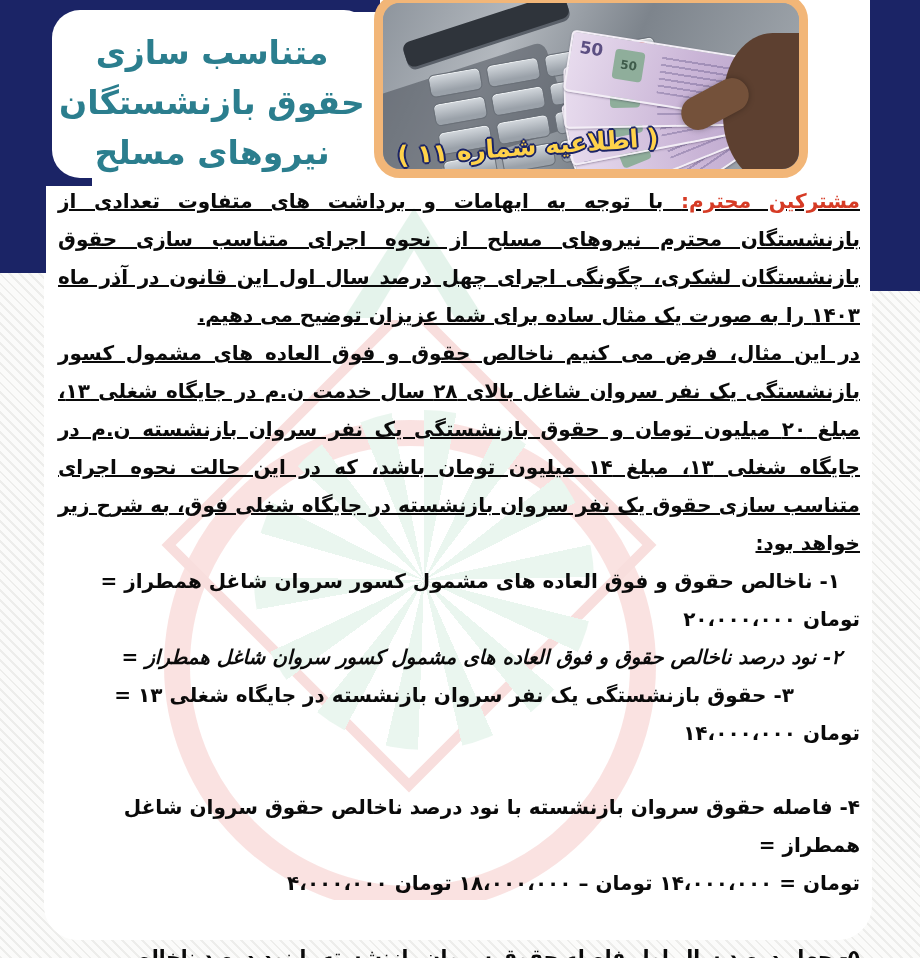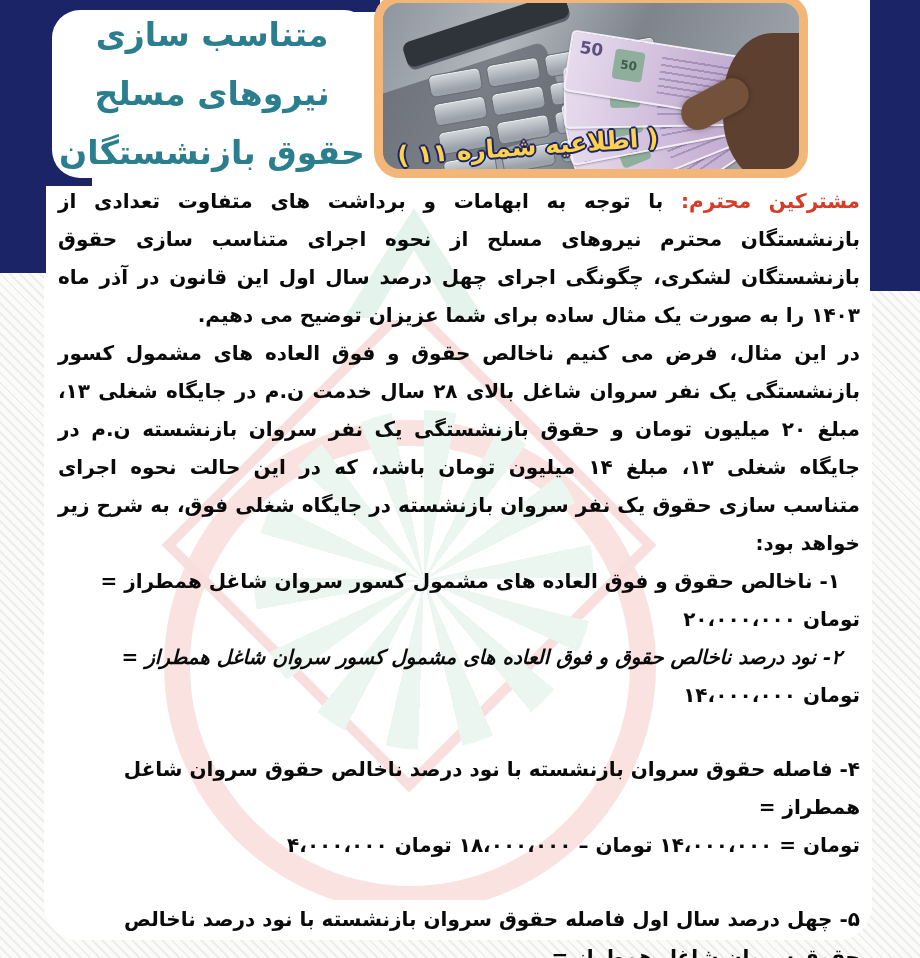--- a/index.html
+++ b/index.html
@@ -19,21 +19,21 @@
   .wm-circle{position:absolute;left:120px;top:240px;width:440px;height:440px;border:26px solid #f6ccca;border-radius:50%;}
   .wm-diamond{position:absolute;left:190px;top:190px;width:330px;height:330px;border:10px solid #f3c4c2;transform:rotate(45deg);}
   .wm-sun{position:absolute;left:210px;top:230px;width:340px;height:340px;border-radius:50%;
     background:repeating-conic-gradient(#d9efe2 0 11deg,rgba(255,255,255,0) 11deg 26deg);}
   .wm-tri{position:absolute;left:300px;top:28px;width:0;height:0;
     border-left:70px solid transparent;border-right:70px solid transparent;border-bottom:110px solid #cfeadb;}
   .wm-tri-in{position:absolute;left:328px;top:70px;width:0;height:0;
     border-left:42px solid transparent;border-right:42px solid transparent;border-bottom:70px solid #ffffff;}
   
   .title-panel{position:absolute;left:52px;top:10px;width:320px;height:168px;background:#ffffff;
-    border-radius:28px;display:flex;flex-direction:column;justify-content:space-between;align-items:center;}
+    border-radius:28px;display:flex;flex-direction:column;justify-content:flex-end;align-items:center;}
   .title-line{color:#2b7e8e;font-weight:bold;font-size:33px;line-height:50px;white-space:nowrap;direction:rtl;}
   
   .photo{position:absolute;left:374px;top:-6px;width:416px;height:166px;background:#9aa1a8;
     border:9px solid #f2b678;border-radius:26px;overflow:hidden;}
   .photo-bg{position:absolute;inset:0;background:linear-gradient(115deg,#8e959d 0%,#b3b8be 28%,#7d848c 55%,#a7adb3 100%);}
   .card-slot{position:absolute;left:18px;top:14px;width:170px;height:26px;background:#2f343b;border-radius:8px;transform:rotate(-18deg);box-shadow:0 3px 0 #5a6069;}
   .dark-band{position:absolute;left:-40px;top:70px;width:220px;height:90px;background:#4a505a;opacity:.55;transform:rotate(-18deg);border-radius:10px;}
   .keypad{position:absolute;left:52px;top:52px;width:230px;height:110px;transform:rotate(-10deg);
     display:grid;grid-template-columns:repeat(4,1fr);grid-template-rows:repeat(4,1fr);gap:6px;}
   .key{background:linear-gradient(180deg,#d4d9de 0%,#9aa1a9 80%);border:1px solid #6a7078;border-radius:6px;box-shadow:inset 0 1px 0 #eef1f3;}
@@ -50,21 +50,21 @@
     background:repeating-linear-gradient(0deg,rgba(92,79,130,.35) 0 2px,rgba(255,255,255,0) 2px 7px);}
   .n1{transform:rotate(-34deg);} .n2{transform:rotate(-22deg);} .n3{transform:rotate(-11deg);}
   .n4{transform:rotate(-1deg);} .n5{transform:rotate(9deg);}
   .hand{position:absolute;right:-34px;top:30px;width:110px;height:150px;background:#5d4030;border-radius:45% 0 0 45%;}
   .thumb{position:absolute;right:48px;top:84px;width:72px;height:34px;background:#74513a;border-radius:18px;transform:rotate(-28deg);box-shadow:0 0 6px rgba(0,0,0,.3);}
   .badge{position:absolute;left:14px;bottom:8px;direction:rtl;color:#ffd24a;font-weight:bold;font-size:25px;
     transform:rotate(-4deg);white-space:nowrap;
     text-shadow:-2px 0 0 #1b2466,2px 0 0 #1b2466,0 -2px 0 #1b2466,0 2px 0 #1b2466,-1px -1px 0 #1b2466,1px 1px 0 #1b2466,-1px 1px 0 #1b2466,1px -1px 0 #1b2466;}
   
   .content{position:absolute;left:14px;top:182px;width:802px;direction:rtl;color:#0a0a0a;}
-  .para{margin:0;font-size:20px;line-height:38px;font-weight:bold;text-align:justify;}
+  .para{margin:0;font-size:20px;line-height:38px;font-weight:bold;text-align:justify;text-decoration:underline;}
   .lead{color:#d63b25;}
   .item{margin:0;}
   .item-label{font-size:20px;line-height:38px;font-weight:bold;text-align:right;}
   .item-result{direction:ltr;text-align:right;font-size:20px;line-height:38px;font-weight:bold;white-space:nowrap;}
   .ri-1{margin-right:20px;} .ri-2{margin-right:18px;font-style:italic;} .ri-3{margin-right:66px;} .ri-0{margin-right:0;margin-top:36px;}
   .li-1{margin-left:150px;} .li-2{margin-left:95px;} .li-3{margin-left:140px;} .li-4{margin-left:5px;}
 </style>
 </head>
 <body>
 
@@ -88,20 +88,21 @@
       <div class="item">
         <div class="item-label ri-1">۱- ناخالص حقوق و فوق العاده های مشمول کسور سروان شاغل همطراز =</div>
         <div class="item-result li-1">۲۰،۰۰۰،۰۰۰ تومان</div>
       </div>
 
       <div class="item">
         <div class="item-label ri-2">۲- نود درصد ناخالص حقوق و فوق العاده های مشمول کسور سروان شاغل همطراز =</div>
       </div>
 
       <div class="item">
+        <div class="item-label ri-3">۳- حقوق بازنشستگی یک نفر سروان بازنشسته در جایگاه شغلی ۱۳ =</div>
         <div class="item-result li-3">۱۴،۰۰۰،۰۰۰ تومان</div>
       </div>
 
       <div class="item">
         <div class="item-label ri-0">۴- فاصله حقوق سروان بازنشسته با نود درصد ناخالص حقوق سروان شاغل همطراز =</div>
         <div class="item-result li-4">۴،۰۰۰،۰۰۰ تومان = ۱۴،۰۰۰،۰۰۰ تومان – ۱۸،۰۰۰،۰۰۰ تومان</div>
       </div>
 
       <div class="item">
         <div class="item-label ri-0">۵- چهل درصد سال اول فاصله حقوق سروان بازنشسته با نود درصد ناخالص حقوق سروان شاغل همطراز =</div>
@@ -111,22 +112,22 @@
     </div>
   </div>
 
   <div class="navy-corner"></div>
   <div class="navy-top"></div>
   <div class="navy-left"></div>
   <div class="navy-right"></div>
 
   <div class="title-panel">
     <div class="title-line">متناسب سازی</div>
+    <div class="title-line">حقوق بازنشستگان</div>
     <div class="title-line">نیروهای مسلح</div>
-    <div class="title-line">حقوق بازنشستگان</div>
   </div>
 
   <div class="photo">
     <div class="photo-bg"></div>
     <div class="card-slot"></div>
     <div class="dark-band"></div>
     <div class="keypad">
       <i class="key"></i>
         <i class="key"></i>
         <i class="key"></i>

